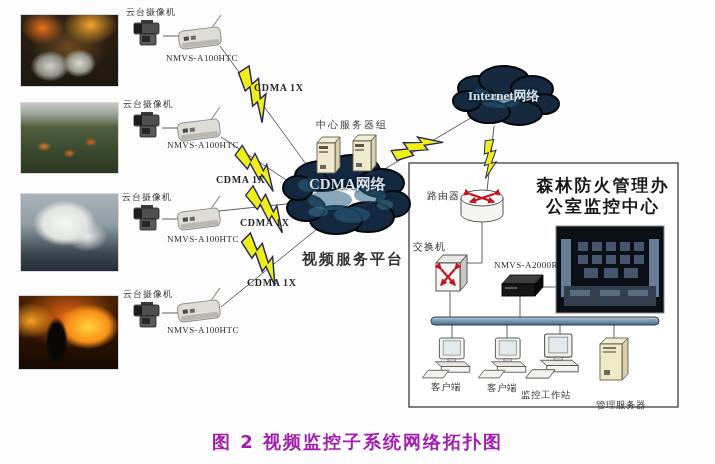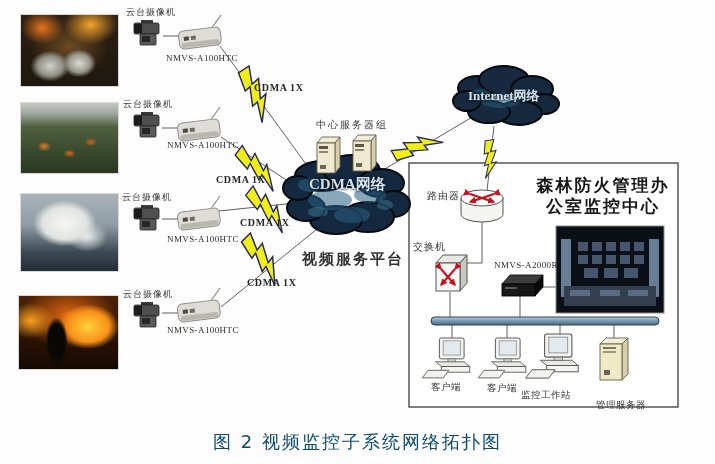--- a/index.html
+++ b/index.html
@@ -10,21 +10,21 @@
   .model{font-size:9px;font-family:Liberation Serif, serif;color:#2c2c2c;letter-spacing:.4px;}
   .link-lbl{font-size:10px;font-weight:bold;font-family:Liberation Serif, serif;color:#262626;letter-spacing:.6px;}
   .servers-lbl{font-size:10px;letter-spacing:2px;color:#383838;}
   .cloud-lbl{font-size:15px;font-weight:bold;font-family:"Liberation Serif","DejaVu Serif",serif;
              color:#d6e2ec;text-shadow:0 0 2px #06121f,0 0 3px #06121f;}
   .inet-lbl{font-size:13px;}
   .platform-lbl{font-size:15px;font-weight:bold;letter-spacing:2px;color:#333;}
   .title-lbl{font-size:17px;font-weight:bold;letter-spacing:2px;color:#161616;width:140px;text-align:center;}
   .dev-lbl{font-size:10px;letter-spacing:1px;color:#333;}
   .pc-lbl{font-size:9.5px;letter-spacing:.5px;color:#333;}
-  .caption{font-size:18px;font-weight:normal;letter-spacing:2px;color:#0c4a6e;width:715px;text-align:center;}
+  .caption{font-size:18px;font-weight:bold;letter-spacing:2px;color:#a21caf;width:715px;text-align:center;}
   .photo{position:absolute;z-index:1;border:1px solid #d8d8d8;}
   #photo1{left:20px;top:14px;width:97px;height:71px;
     background:
       radial-gradient(28px 22px at 30% 72%,#d2d2ca 0%,#8f8f86 45%,rgba(0,0,0,0) 70%),
       radial-gradient(24px 20px at 60% 68%,#dadad2 0%,#98988e 45%,rgba(0,0,0,0) 70%),
       radial-gradient(38px 28px at 72% 14%,#f4a42c 0%,rgba(244,164,44,0) 70%),
       radial-gradient(30px 24px at 22% 18%,#e8741c 0%,rgba(232,116,28,0) 70%),
       radial-gradient(52px 40px at 50% 45%,#6b4a20 0%,rgba(107,74,32,0) 75%),
       linear-gradient(#2e2014,#1d180e);}
   #photo2{left:20px;top:102px;width:97px;height:70px;

